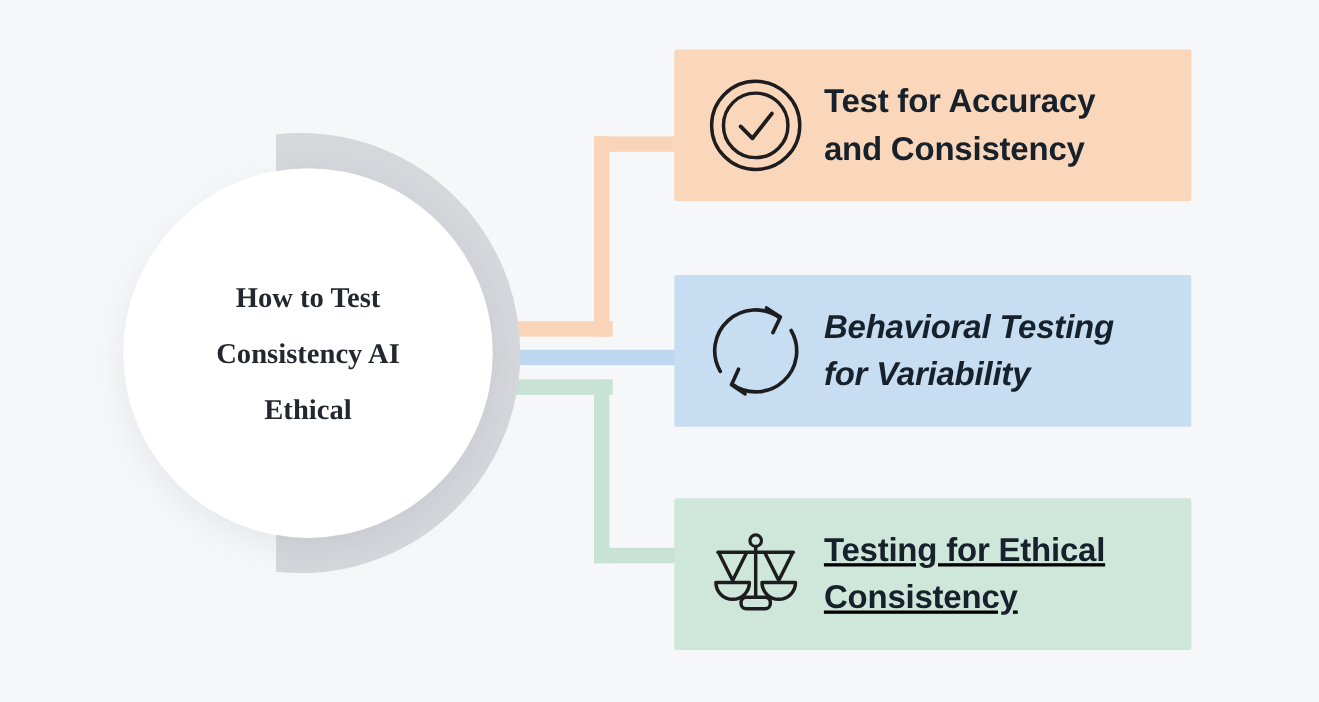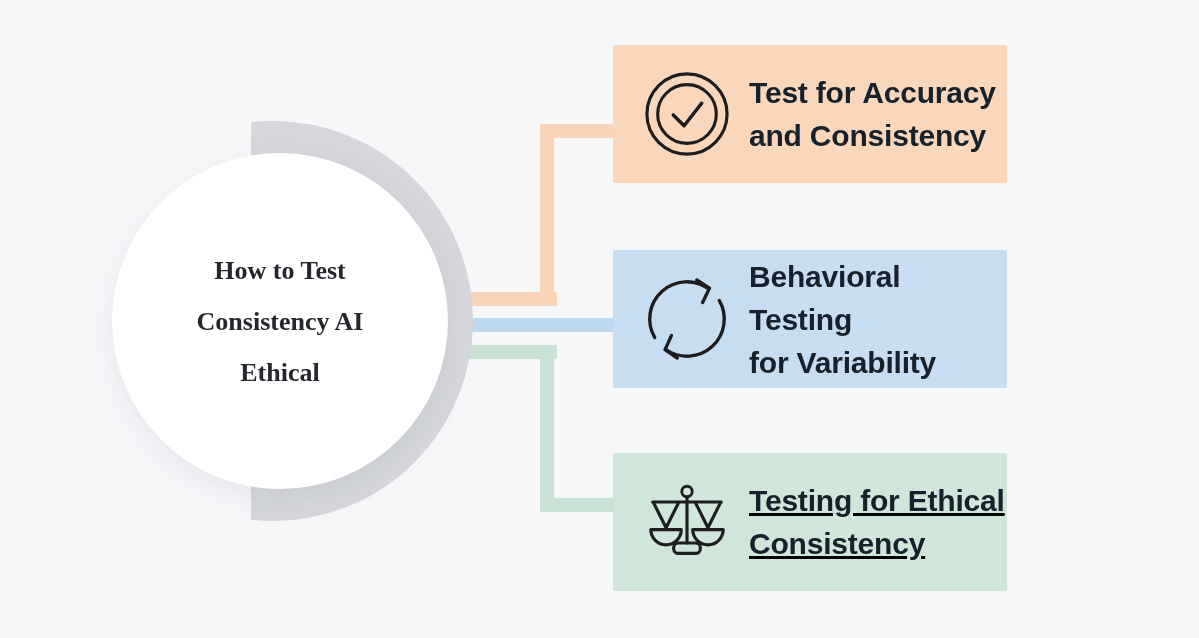--- a/index.html
+++ b/index.html
@@ -33,21 +33,21 @@
   }
   .center-title{
     font-family:"Liberation Serif",serif;
     font-weight:700;
     font-size:26px;line-height:51px;
     letter-spacing:0px;
   }
   
   .item-box{
     position:absolute;z-index:2;
-    left:613px;width:394px;height:138px;
+    left:613px;width:470px;height:138px;
     border-radius:2px;
     display:flex;align-items:center;
     padding-left:28px;box-sizing:border-box;
   }
   .box1{top:45px;}
   .box2{top:250px;}
   .box3{top:453px;}
   .icon-wrap{
     width:92px;min-width:92px;height:100%;
     display:flex;align-items:center;justify-content:center;
@@ -108,21 +108,21 @@
 
   <div class="item-box box2" style="background: rgb(199, 221, 241);">
     <div class="icon-wrap">
       <svg width="82" height="82" viewBox="0 0 84 84" fill="none" stroke-width="3.4" stroke-linecap="round" stroke-linejoin="round" stroke="#1d1d1f">
         <path d="M9 61 A 38 38 0 0 1 64 11"></path>
         <path d="M52 2 L65 10.5 L58 25"></path>
         <path d="M75 23 A 38 38 0 0 1 20 73"></path>
         <path d="M32 82 L19.5 73.5 L26 59"></path>
       </svg>
     </div>
-    <div class="label" style="color: rgb(22, 33, 43);">
+    <div class="label" style="color: rgb(22, 33, 43); font-style: italic;">
       <div>Behavioral Testing</div>
       <div>for Variability</div>
     </div>
   </div>
 
   <div class="item-box box3" style="background: rgb(207, 230, 219); text-decoration: underline;">
     <div class="icon-wrap">
       <svg width="80" height="80" viewBox="0 0 84 84" fill="none" stroke-width="3.3" stroke-linecap="round" stroke-linejoin="round" stroke="#1d1d1f">
         <circle cx="42" cy="10" r="5.5" stroke-width="3"></circle>
         <path d="M6 21 H78"></path>

